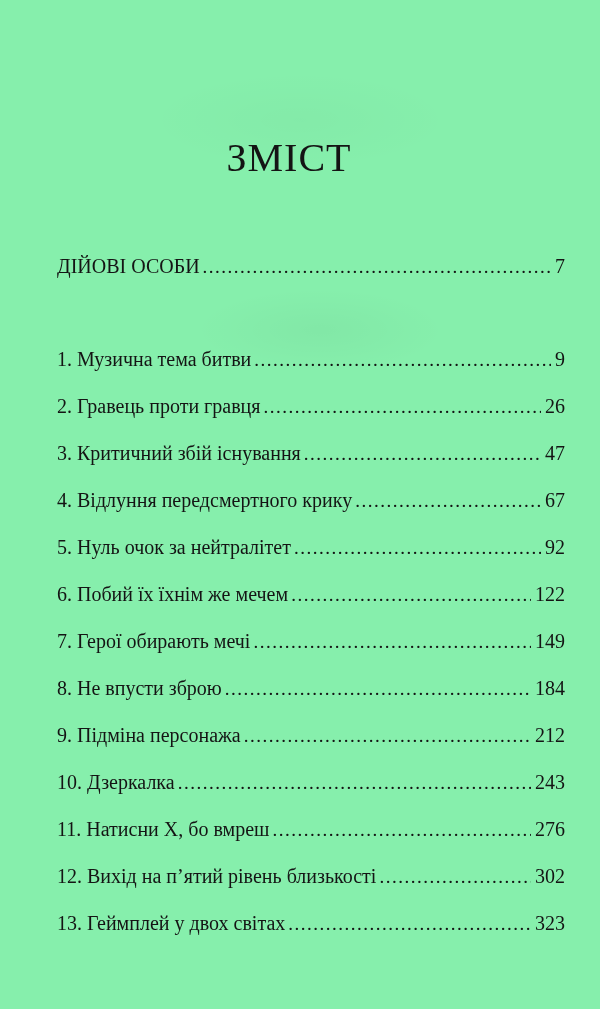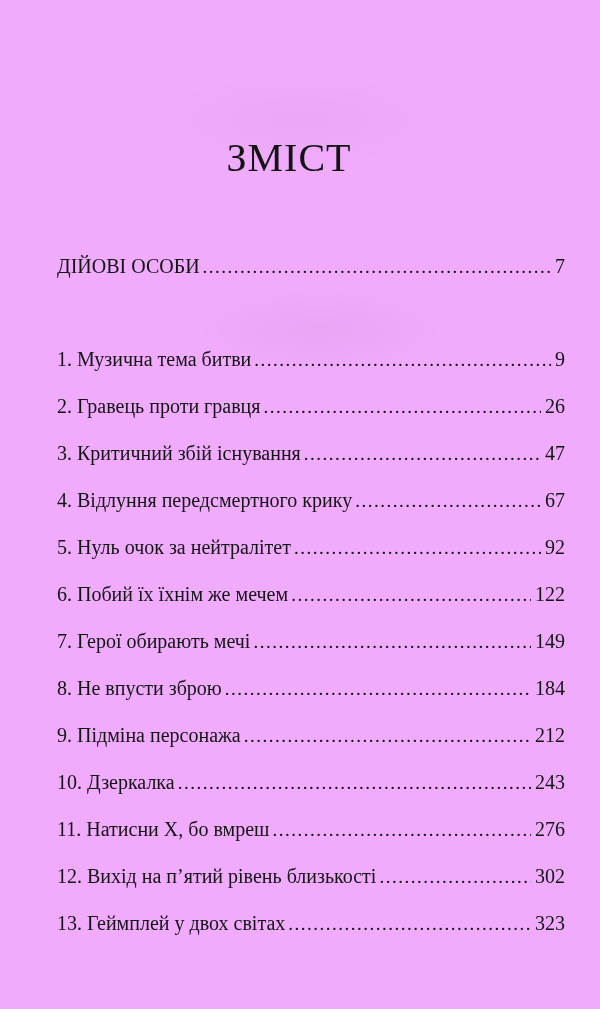--- a/index.html
+++ b/index.html
@@ -5,21 +5,21 @@
   html, body {
     margin: 0;
     padding: 0;
     background: #e8e8e8;
   }
   .page {
     position: relative;
     width: 600px;
     height: 1009px;
     margin: 0 auto;
-    background: #f0abfc;
+    background: #86efac;
     color: #141414;
     font-family: "Liberation Serif", "DejaVu Serif", serif;
     overflow: hidden;
     box-sizing: border-box;
     padding: 138px 35px 0 57px;
   }
   
   .page::before {
     content: "";
     position: absolute;

